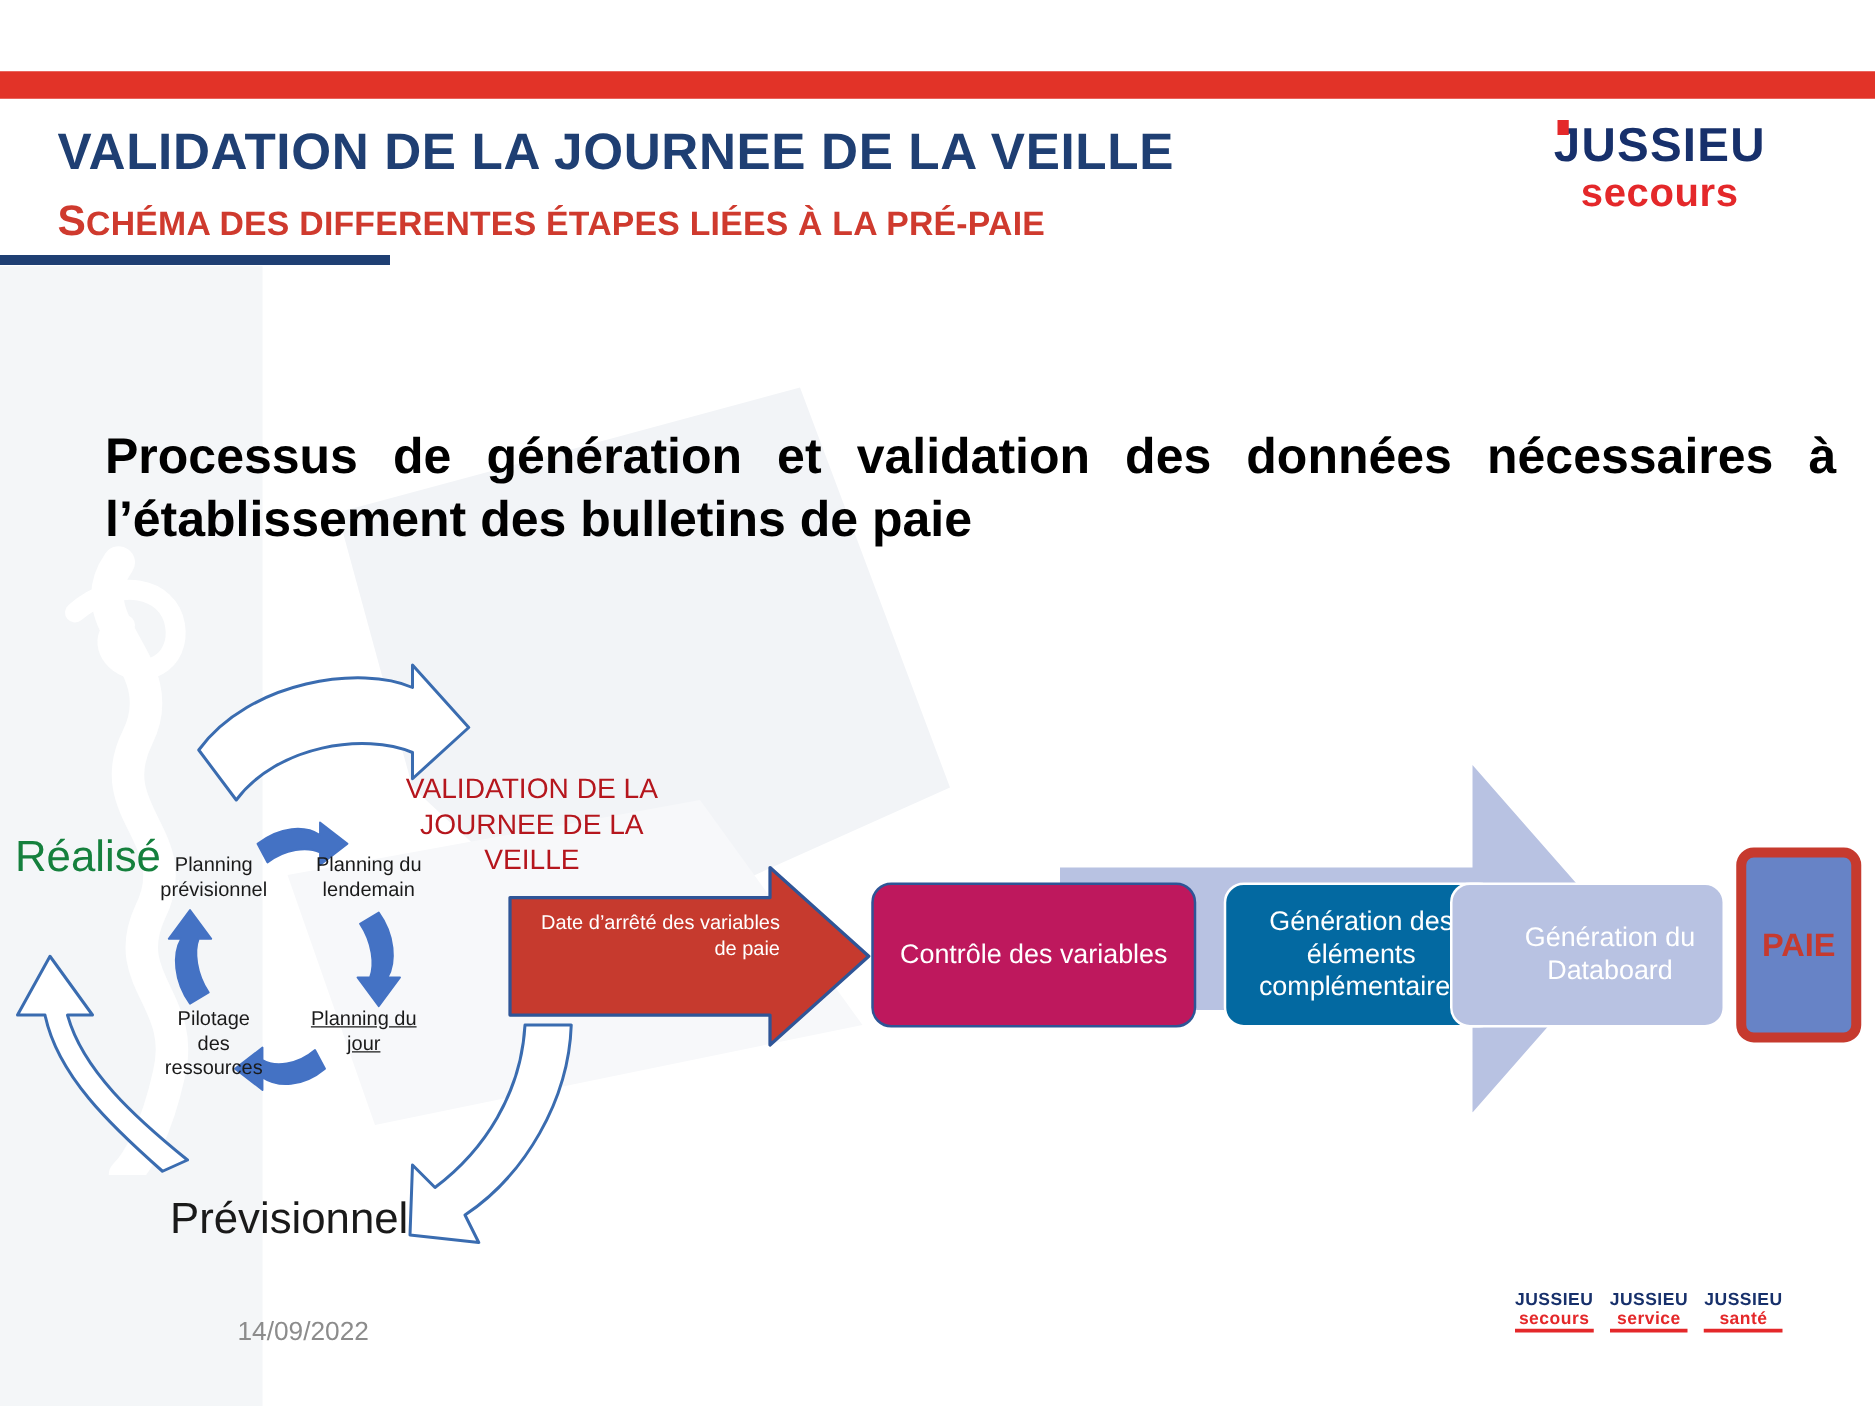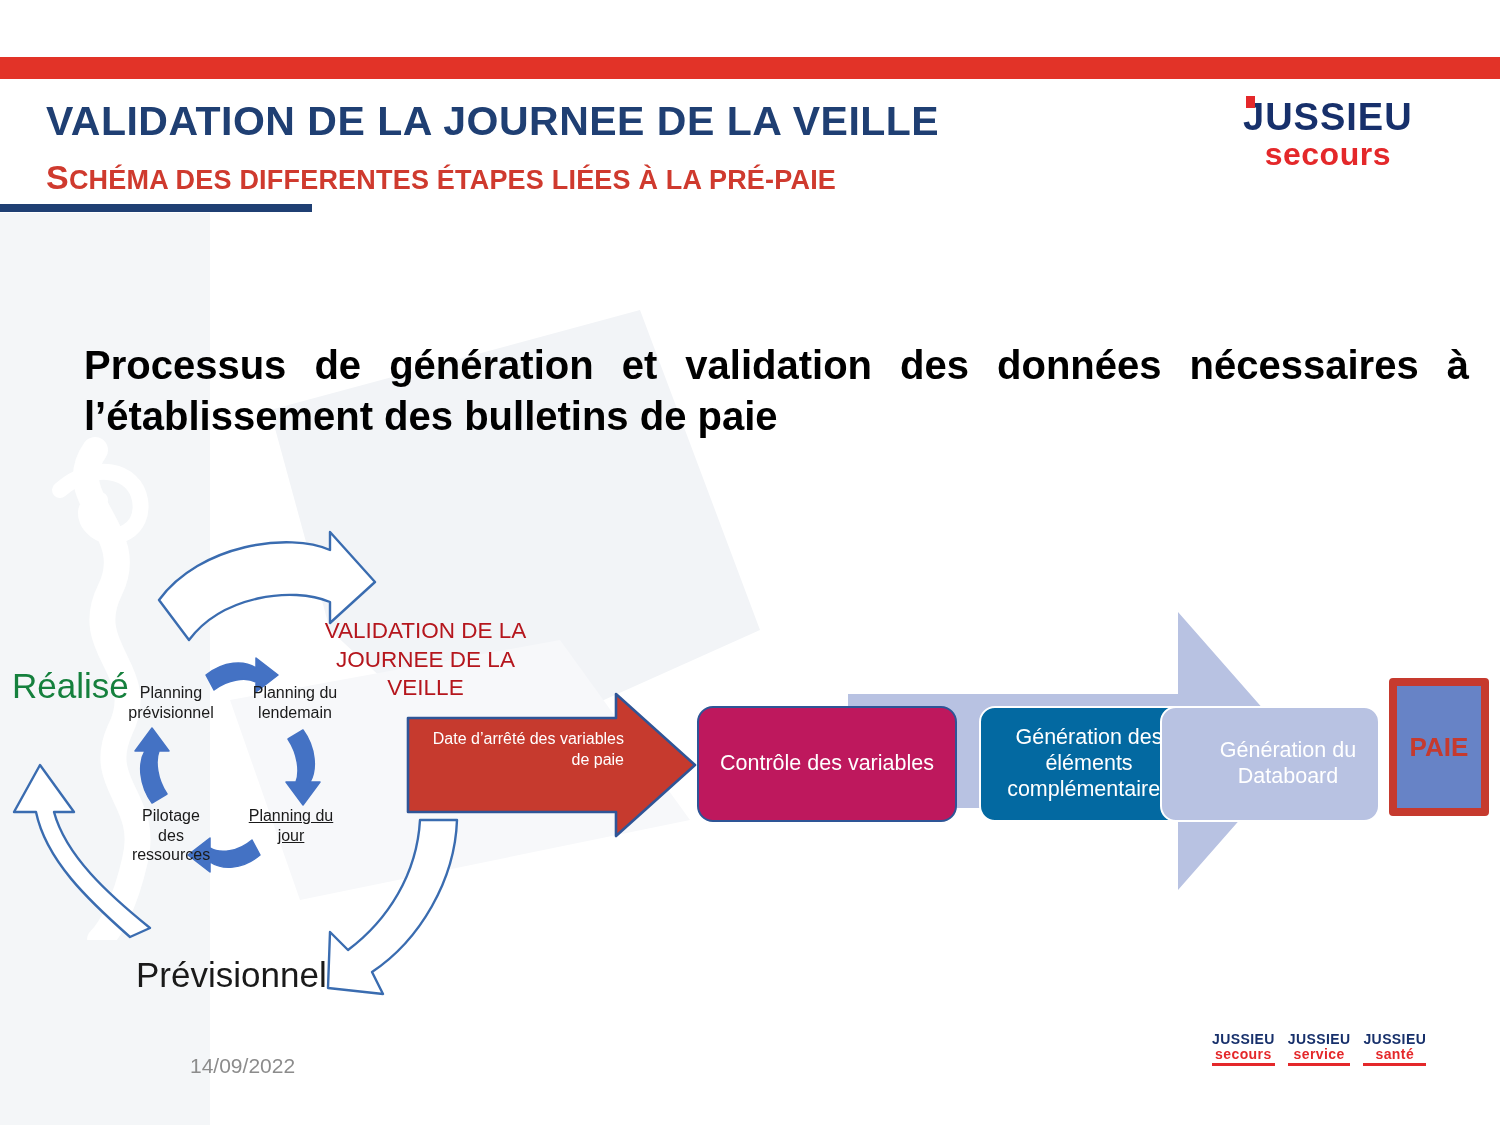--- a/index.html
+++ b/index.html
@@ -111,22 +111,22 @@
   }
   .pbox.b2{
     left:951px;top:706px;width:220px;height:116px;
     background:#0369a1;border:2px solid #ffffff;font-size:21.5px;margin-left:28px;
   }
   .pbox.b3{
     left:1160px;top:706px;width:220px;height:116px;
     background:#b8c2e2;border:2px solid #ffffff;font-size:21.5px;padding-left:44px;
   }
   .paie-box{
-    position:absolute;left:1389px;top:678px;width:100px;height:138px;
-    background:#6783c6;border:8px solid #c63a2e;border-radius:4px;
+    position:absolute;left:1389px;top:678px;width:100px;height:156px;
+    background:#6783c6;border:8px solid #c63a2e;border-radius:14px;
     display:flex;align-items:center;justify-content:center;
     color:#c63a2e;font-size:26px;font-weight:bold;z-index:5;box-sizing:border-box;
   }
 
   
   .footer-date{
     position:absolute;left:190px;top:1054px;font-size:21px;color:#8c8c8c;z-index:6;
   }
   .footer-logos{
     position:absolute;left:1212px;top:1032px;width:250px;height:46px;

